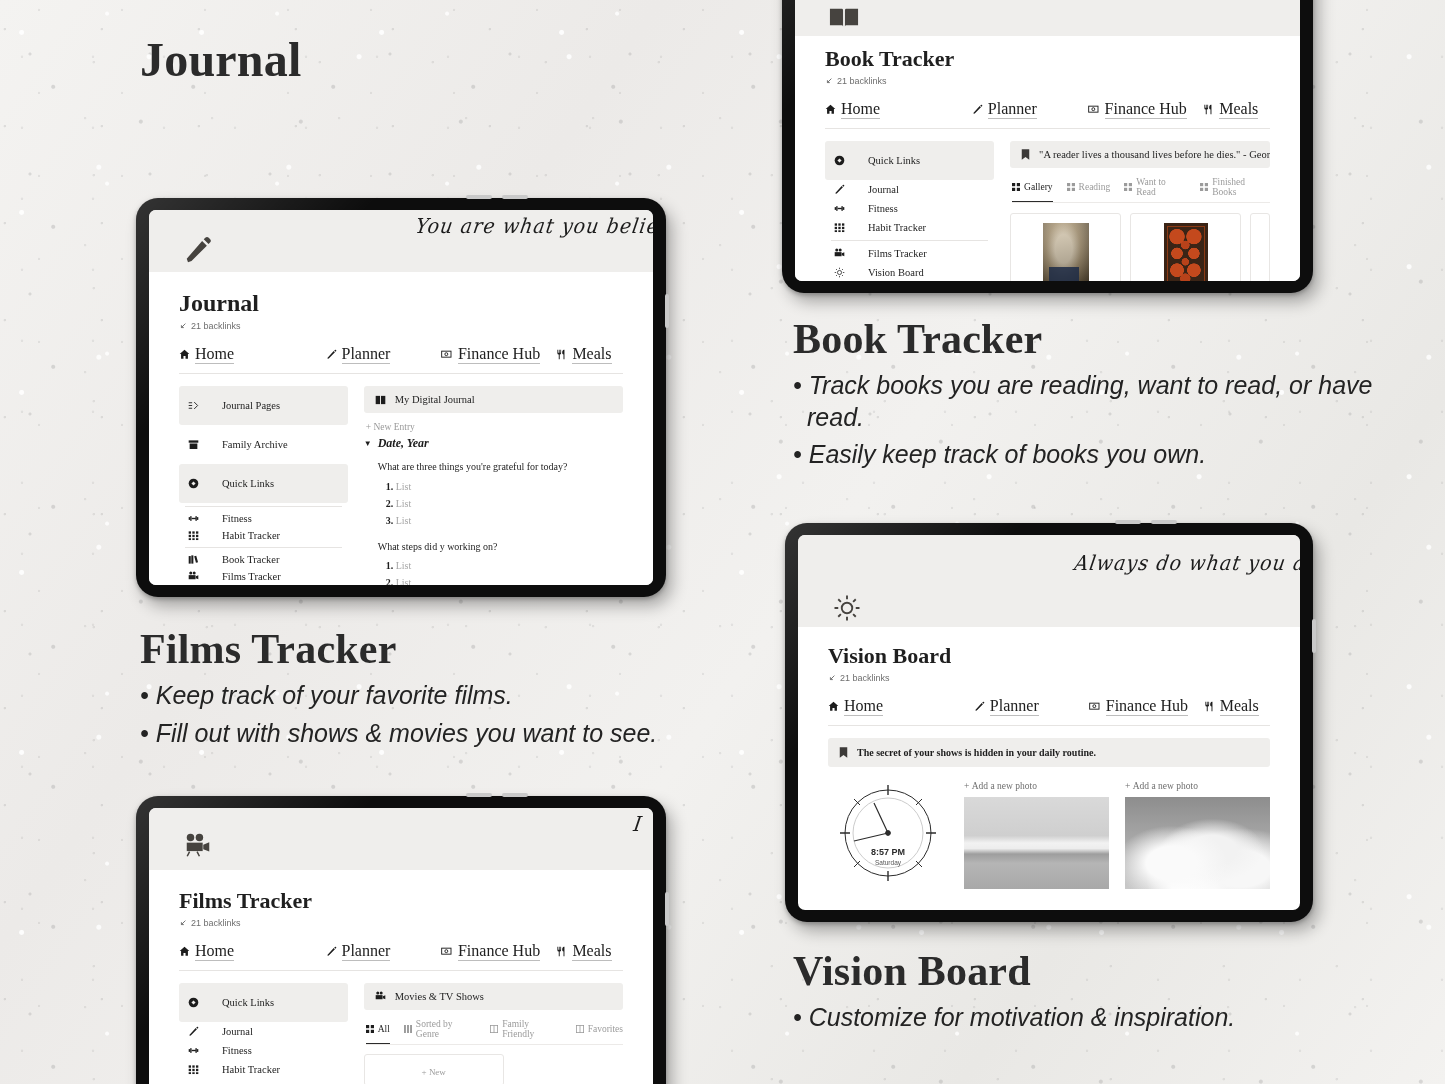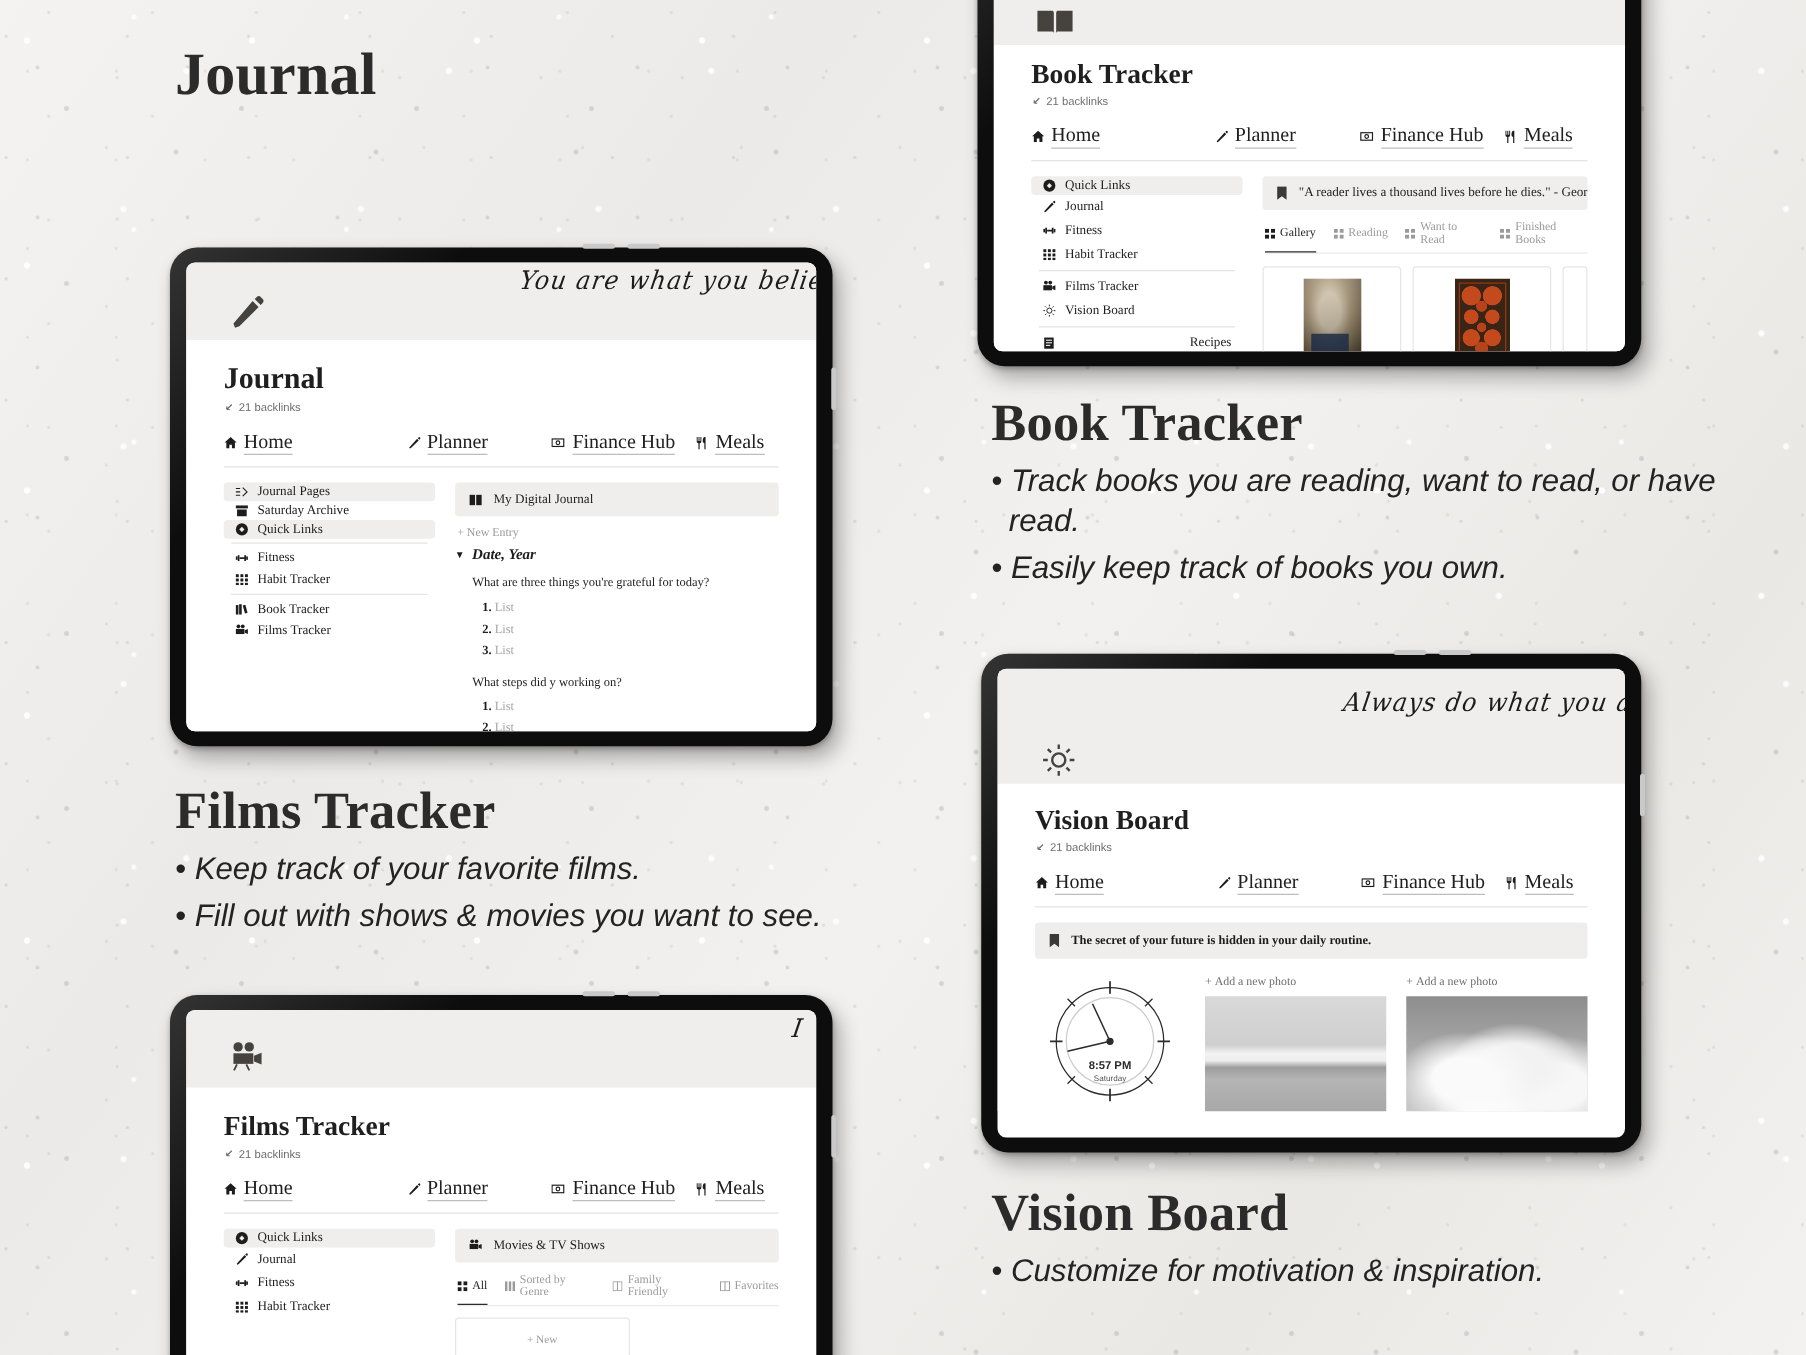--- a/index.html
+++ b/index.html
@@ -135,24 +135,24 @@
   .navrow .nav span.lbl { border-bottom: 1px solid #bdbdbd; }
   .ico { display: inline-block; line-height: 1; }
   .ico svg { display: block; }
 
   
   .cols { display: flex; gap: 16px; margin-top: 12px; }
   .sidecol { width: 38%; }
   .maincol { flex: 1; min-width: 0; }
 
   .sb-item {
-    display: flex; align-items: center; gap: 7px;
+    display: flex; align-items: center; gap: 23px;
     font-size: 10.5px; color: #1d1d1d;
     font-family: "Liberation Serif", serif;
-    padding: 2px 9px; border-radius: 3px;
+    padding: 14px 9px; border-radius: 3px;
   }
   .sb-item.hl { background: #efeeec; }
   .sb-div { height: 1px; background: #e6e4e2; margin: 3px 6px; }
 
   .card-head {
     display: flex; align-items: center; gap: 9px;
     background: #efeeec; border-radius: 3px;
     padding: 8px 11px;
     font-size: 10.5px; color: #1d1d1d;
     font-family: "Liberation Serif", serif;
@@ -346,21 +346,21 @@
               </span>
             <span>Journal Pages</span>
           </div>
           <div class="sb-item">
             <span class="ico">
                 <svg width="11" height="11" viewBox="0 0 16 16" fill="#1d1d1d">
                   <rect x="1" y="2" width="14" height="3.4"></rect>
                   <path d="M2.4 6.6 H13.6 V14.4 H2.4 Z M5.5 8.6 H10.5 V9.9 H5.5 Z" fill="#1d1d1d"></path>
                 </svg>
               </span>
-            <span>Saturday Archive</span>
+            <span>Family Archive</span>
           </div>
           <div class="sb-item hl">
             <span class="ico">
                 <svg width="11" height="11" viewBox="0 0 16 16" fill="#1d1d1d">
                   <circle cx="8" cy="8" r="7"></circle>
                   <path d="M5 8 L8 5 L11 8 L8 11 Z" fill="#efeeec"></path>
                 </svg>
               </span>
             <span>Quick Links</span>
           </div>
@@ -938,21 +938,21 @@
           <span class="lbl">Meals</span>
         </div>
       </div>
 
       <div class="callout">
         <span class="ico">
             <svg width="9" height="11" viewBox="0 0 12 14" fill="#3c3a38">
               <path d="M1 0 H11 V14 L6 10.4 L1 14 Z"></path>
             </svg>
           </span>
-        <span style="font-weight:700;">The secret of your future is hidden in your daily routine.</span>
+        <span style="font-weight:700;">The secret of your shows is hidden in your daily routine.</span>
       </div>
 
       <div class="vrow">
         <div class="vclock">
           <svg width="104" height="104" viewBox="0 0 104 104" fill="none" stroke="#2b2b2b" stroke-width="1">
             <circle cx="52" cy="52" r="43" stroke="#2b2b2b"></circle>
             <circle cx="52" cy="52" r="35" stroke="#cccccc"></circle>
             <path d="M52 4 V14 M52 90 V100 M4 52 H14 M90 52 H100" stroke="#2b2b2b" stroke-width="1.4"></path>
             <path d="M18 18 L24 24 M80 80 L86 86 M86 18 L80 24 M24 80 L18 86" stroke="#2b2b2b" stroke-width="1"></path>
             <path d="M52 52 L38 22" stroke="#2b2b2b" stroke-width="1.2"></path>

